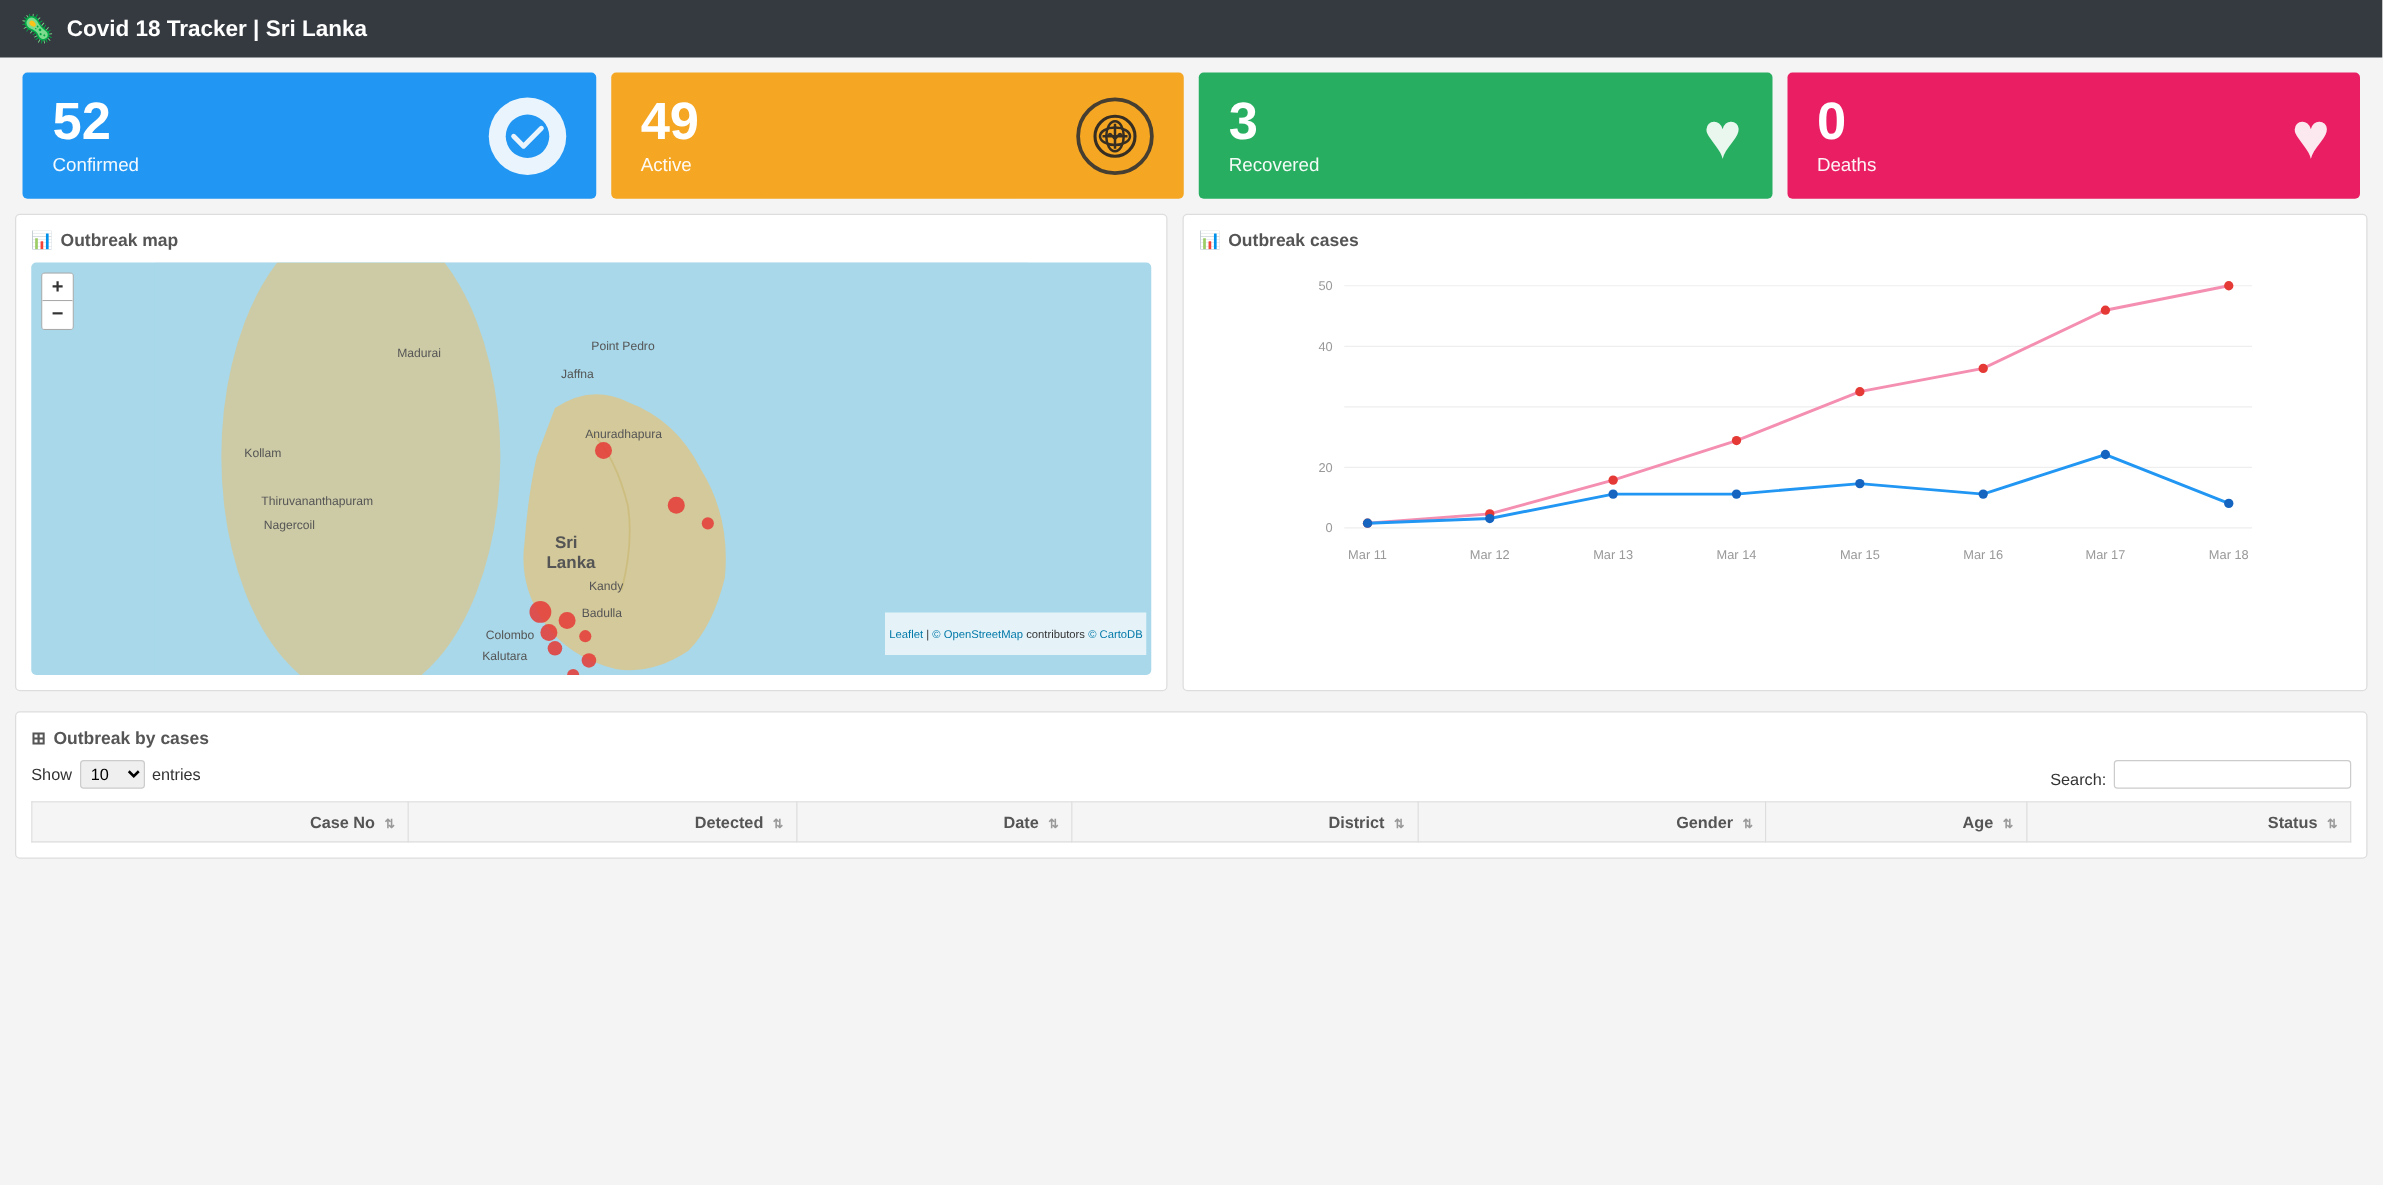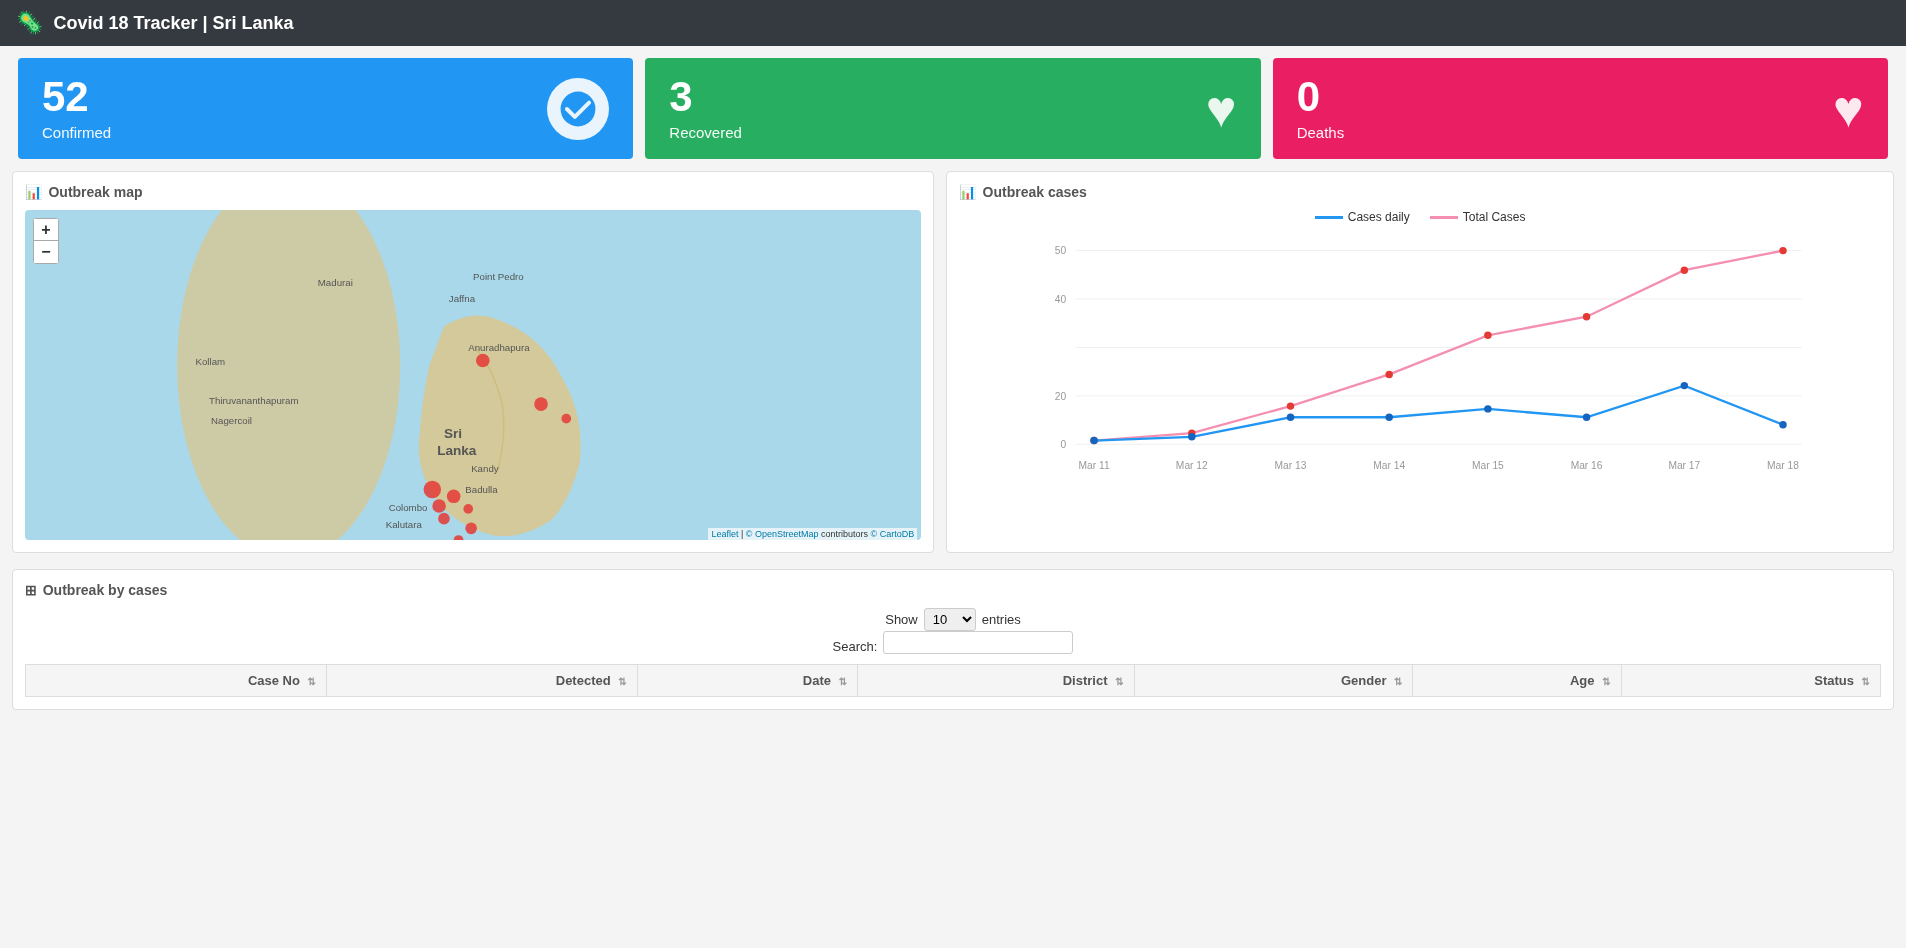--- a/index.html
+++ b/index.html
@@ -136,26 +136,26 @@
       border: none;
       cursor: pointer;
       font-size: 16px;
       font-weight: bold;
       line-height: 1;
       color: #333;
     }
     .map-zoom button:first-child { border-bottom: 1px solid #aaa; }
     .map-attribution {
       position: absolute;
-      bottom: 0;
+      bottom: 16px;
       right: 4px;
       font-size: 9px;
       color: #333;
       background: rgba(255,255,255,0.7);
-      padding: 1px 3px;
+      padding: 12px 3px;
     }
     .map-attribution a { color: #0078A8; text-decoration: none; }
 
     
     .chart-container {
       width: 100%;
       height: 330px;
       position: relative;
     }
     .chart-legend {
@@ -186,21 +186,20 @@
       border: 1px solid #ddd;
       border-radius: 4px;
       padding: 12px;
     }
     .table-controls {
       display: flex;
       justify-content: space-between;
       align-items: center;
       margin-bottom: 10px;
       font-size: 13px;
-      flex-direction: column;
     }
     .show-entries {
       display: flex;
       align-items: center;
       gap: 6px;
     }
     .show-entries select {
       border: 1px solid #ccc;
       border-radius: 3px;
       padding: 2px 4px;
@@ -251,20 +250,37 @@
       <div class="stat-label">Confirmed</div>
     </div>
     <div class="stat-icon confirmed-icon">
       <svg viewBox="0 0 24 24" fill="#2196F3" xmlns="http://www.w3.org/2000/svg">
         <circle cx="12" cy="12" r="11" fill="#2196F3"></circle>
         <polyline points="5,12 10,17 19,8" stroke="#fff" stroke-width="2.5" fill="none" stroke-linecap="round" stroke-linejoin="round"></polyline>
       </svg>
     </div>
   </div>
 
+  <div class="stat-card active">
+    <div class="stat-info">
+      <div class="stat-number">49</div>
+      <div class="stat-label">Active</div>
+    </div>
+    <div class="stat-icon active-icon">
+      <svg viewBox="0 0 36 36" xmlns="http://www.w3.org/2000/svg">
+        <circle cx="18" cy="18" r="16" fill="none" stroke="#222" stroke-width="2.5"></circle>
+        <line x1="18" y1="8" x2="18" y2="28" stroke="#222" stroke-width="2"></line>
+        <line x1="8" y1="18" x2="28" y2="18" stroke="#222" stroke-width="2"></line>
+        <ellipse cx="18" cy="18" rx="7" ry="12" fill="none" stroke="#222" stroke-width="2"></ellipse>
+        <ellipse cx="18" cy="18" rx="12" ry="7" fill="none" stroke="#222" stroke-width="2"></ellipse>
+
+        <path d="M12 18 Q14 14 16 18 Q18 22 20 18 Q22 14 24 18" fill="none" stroke="#222" stroke-width="1.5"></path>
+      </svg>
+    </div>
+  </div>
 
   <div class="stat-card recovered">
     <div class="stat-info">
       <div class="stat-number">3</div>
       <div class="stat-label">Recovered</div>
     </div>
     <div class="stat-icon" style="color:#fff; font-size:52px; line-height:1;">♥</div>
   </div>
 
   <div class="stat-card deaths">
@@ -334,30 +350,20 @@
     </div>
   </div>
 
   <div class="panel panel-right">
     <div class="panel-title">
       <span>📊</span>
       <span>Outbreak cases</span>
     </div>
     <div class="chart-container">
       
-      <div class="chart-legend">
-        <div class="legend-item">
-          <div class="legend-line blue"></div>
-          <span>Cases daily</span>
-        </div>
-        <div class="legend-item">
-          <div class="legend-line pink"></div>
-          <span>Total Cases</span>
-        </div>
-      </div>
       
       <svg id="outbreak-chart" viewBox="0 0 860 290" xmlns="http://www.w3.org/2000/svg" style="width:100%;height:270px;">
 
         <line x1="60" y1="20" x2="840" y2="20" stroke="#eee" stroke-width="1"></line>
         <line x1="60" y1="72" x2="840" y2="72" stroke="#eee" stroke-width="1"></line>
         <line x1="60" y1="124" x2="840" y2="124" stroke="#eee" stroke-width="1"></line>
         <line x1="60" y1="176" x2="840" y2="176" stroke="#eee" stroke-width="1"></line>
         <line x1="60" y1="228" x2="840" y2="228" stroke="#eee" stroke-width="1"></line>
 
         <text x="50" y="24" text-anchor="end" font-size="11" fill="#999">50</text>

